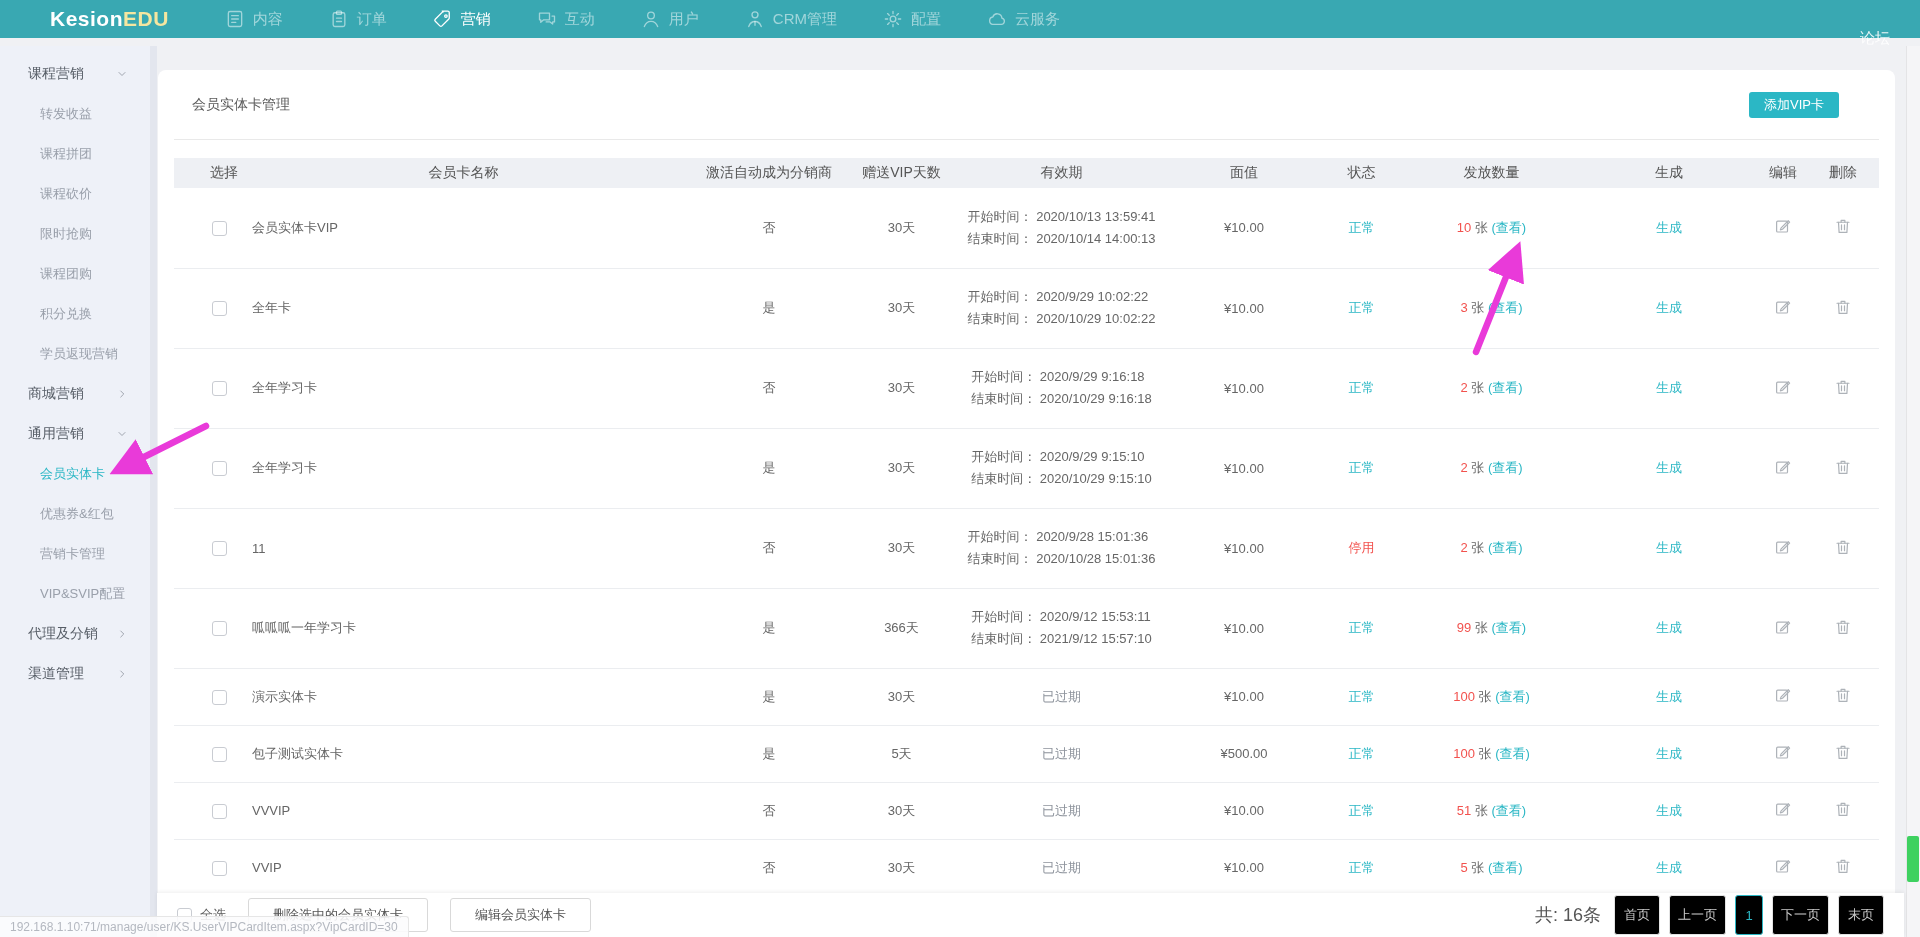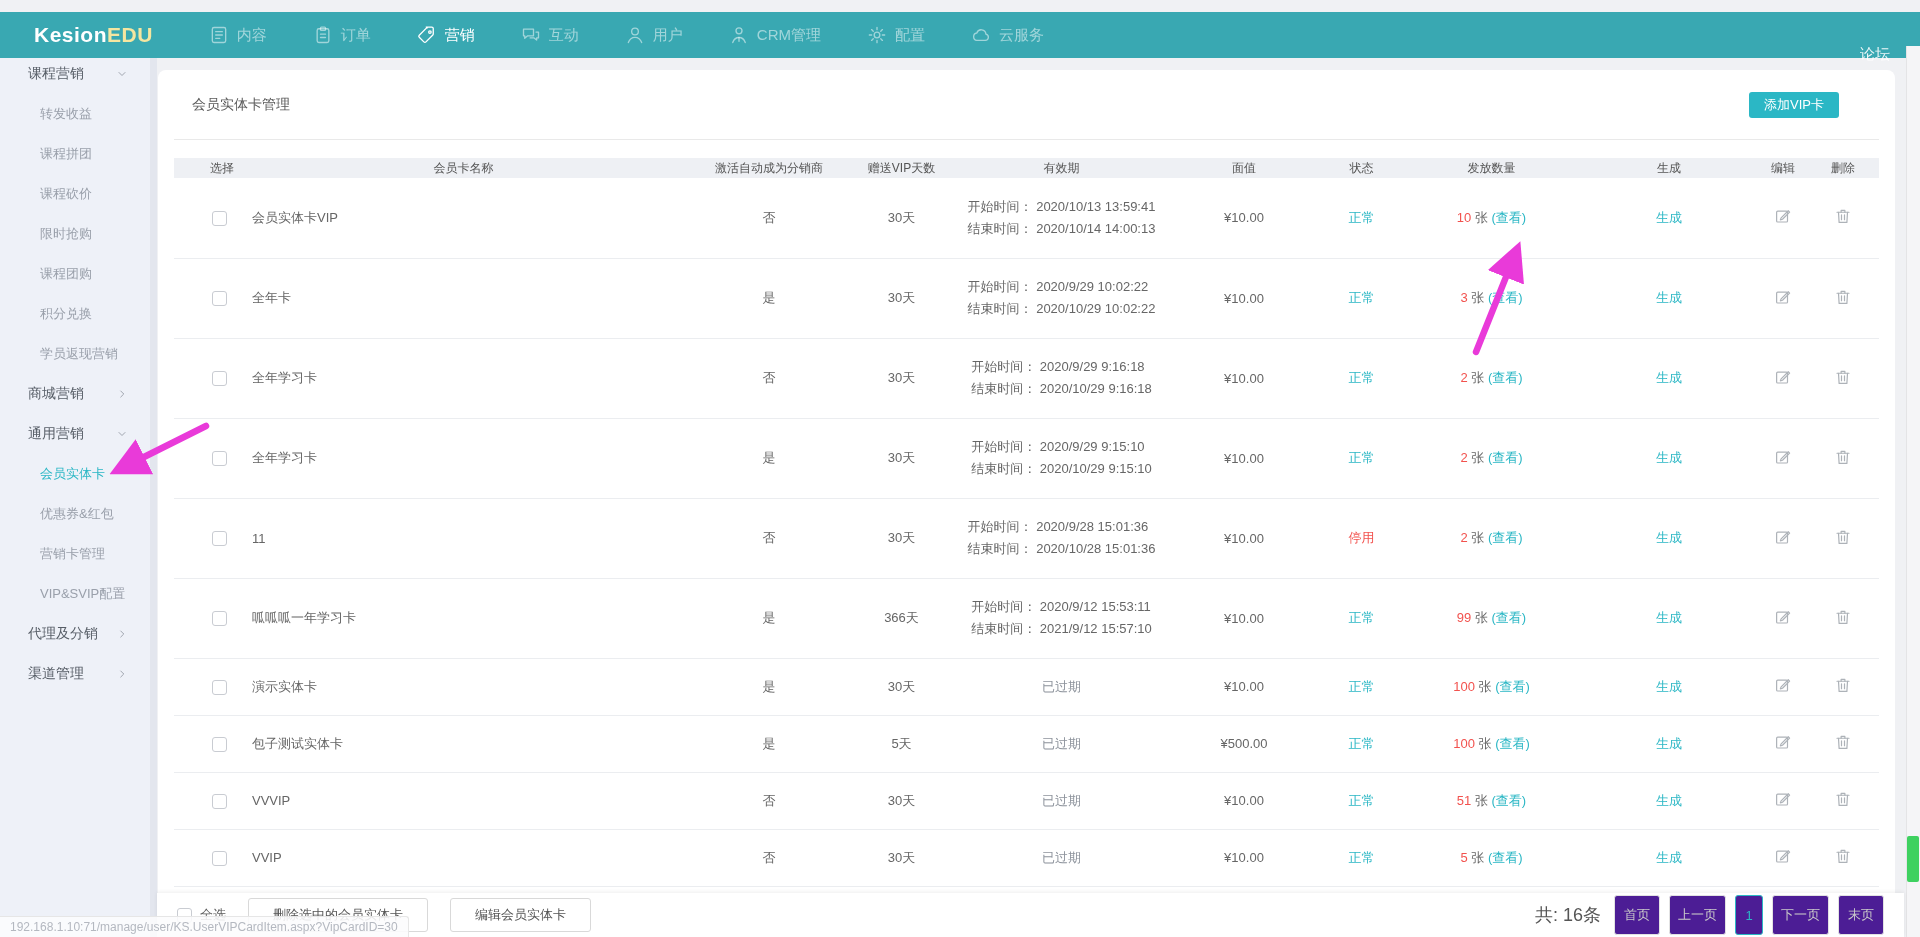--- a/index.html
+++ b/index.html
@@ -5,22 +5,22 @@
   :root{
     --topbar:#39a8b2; --accent:#2bb7c5; --danger:#f2524e; --arrow:#e93ad9;
     --logoacc:#f5e6a0; --thumb:#3ed160;
   }
   *{margin:0;padding:0;box-sizing:border-box;}
   html,body{width:1920px;height:937px;}
   body{font-family:"Liberation Sans","DejaVu Sans",sans-serif;overflow:hidden;background:#f0f1f4;}
   #app{position:relative;width:1920px;height:937px;overflow:hidden;}
 
   
-  .topbar{position:absolute;left:0;top:12px;width:1920px;height:46px;background:var(--topbar);
-    display:flex;align-items:center;z-index:40;}
+  .topbar{position:absolute;left:0;top:0;width:1920px;height:38px;background:var(--topbar);
+    display:flex;align-items:center;z-index:40;padding-left:16px;}
   .logo{margin-left:34px;font-size:21px;font-weight:bold;color:#fff;letter-spacing:.5px;white-space:nowrap;}
   .logo .p2{color:var(--logoacc);}
   .top-menu{display:flex;align-items:center;margin-left:56px;gap:46px;}
   .menu-item{display:flex;align-items:center;gap:8px;color:rgba(255,255,255,.52);font-size:15px;cursor:pointer;white-space:nowrap;}
   .menu-item.active{color:#fff;}
   .menu-item .mi{display:inline-flex;width:20px;height:20px;}
   .menu-item .mi svg{width:20px;height:20px;}
   .top-right{margin-left:auto;display:flex;align-items:flex-end;gap:21px;padding-right:30px;color:rgba(255,255,255,.9);flex-direction:column;}
   .tr-ico{display:inline-flex;width:20px;height:20px;cursor:pointer;}
   .tr-ico svg{width:20px;height:20px;}
@@ -39,21 +39,21 @@
   .side-item .chev svg{width:12px;height:12px;}
 
   
   .card{position:absolute;left:158px;top:70px;right:25px;bottom:0;background:#fff;border-radius:8px;padding:0 16px;z-index:10;}
   .title-row{height:70px;display:flex;align-items:center;justify-content:space-between;border-bottom:1px solid #e9e9e9;}
   .page-title{padding-left:18px;font-size:14px;color:#5a5a5a;}
   .btn-add{margin-right:40px;background:var(--accent);color:#fff;border:none;border-radius:3px;
     padding:4px 15px;font-size:13px;cursor:pointer;font-family:inherit;}
 
   table{border-collapse:collapse;table-layout:fixed;width:1705px;margin-top:18px;}
-  th{height:20px;background:#eef0f4;font-weight:normal;font-size:12px;color:#555;white-space:nowrap;overflow:hidden;}
+  th{height:30px;background:#eef0f4;font-weight:normal;font-size:14px;color:#555;white-space:nowrap;overflow:hidden;}
   th.c-sel{text-align:left;padding-left:36px;}
   td{font-size:13px;color:#666;border-bottom:1px solid #ebedf0;text-align:center;overflow:hidden;}
   tr.r-tall td{height:80px;}
   tr.r-short td{height:57px;}
   td.c-sel{text-align:left;padding-left:38px;}
   td.c-name{text-align:left;padding-left:14px;}
   .cb{display:inline-block;width:15px;height:15px;border:1px solid #c9ccd2;border-radius:3px;background:#fff;cursor:pointer;vertical-align:middle;}
   .period{display:inline-block;text-align:left;line-height:22px;}
   .expired{color:#8d939c;}
   .status.normal{color:var(--accent);}
@@ -67,21 +67,21 @@
   
   .footer{position:absolute;left:157px;right:16px;bottom:0;height:44px;background:#fff;z-index:50;
     box-shadow:0 -1px 4px rgba(0,0,0,.07);display:flex;align-items:center;padding:0 20px;}
   .footer .cb{margin-right:8px;}
   .sel-all{font-size:13px;color:#5a5a5a;margin-right:22px;display:flex;align-items:center;cursor:pointer;}
   .f-btn{background:#fff;border:1px solid #d9d9d9;border-radius:3px;color:#555;font-size:13px;
     padding:7px 24px;margin-right:22px;cursor:pointer;font-family:inherit;}
   .pager{margin-left:auto;display:flex;align-items:center;gap:9px;}
   .total{font-size:18px;color:#555;margin-right:4px;}
   .pg-btn{min-width:46px;height:40px;display:inline-flex;align-items:center;justify-content:center;
-    border:1px solid #e2e2e2;border-radius:3px;background:#4c1d95;color:#c9c9c9;font-size:13px;cursor:pointer;padding:17px 8px;}
+    border:1px solid #e2e2e2;border-radius:3px;background:#000000;color:#c9c9c9;font-size:13px;cursor:pointer;padding:17px 8px;}
   .pg-btn.current{min-width:28px;border-color:var(--accent);color:var(--accent);}
 
   
   .vscroll{position:absolute;right:0;top:46px;bottom:0;width:14px;background:#f5f5f7;border-left:1px solid #e4e4e6;z-index:45;}
   .vthumb{position:absolute;right:1px;top:790px;width:12px;height:46px;background:var(--thumb);border-radius:2px;}
   .annot{position:absolute;left:0;top:0;width:1920px;height:937px;pointer-events:none;z-index:55;}
   .statusbar{position:absolute;left:0;bottom:0;z-index:60;background:rgba(252,252,253,.88);
     border:1px solid #e6e6e6;border-left:none;border-bottom:none;border-radius:0 3px 0 0;
     color:#b4b8c0;font-size:12px;padding:3px 10px;white-space:nowrap;}
 </style>

